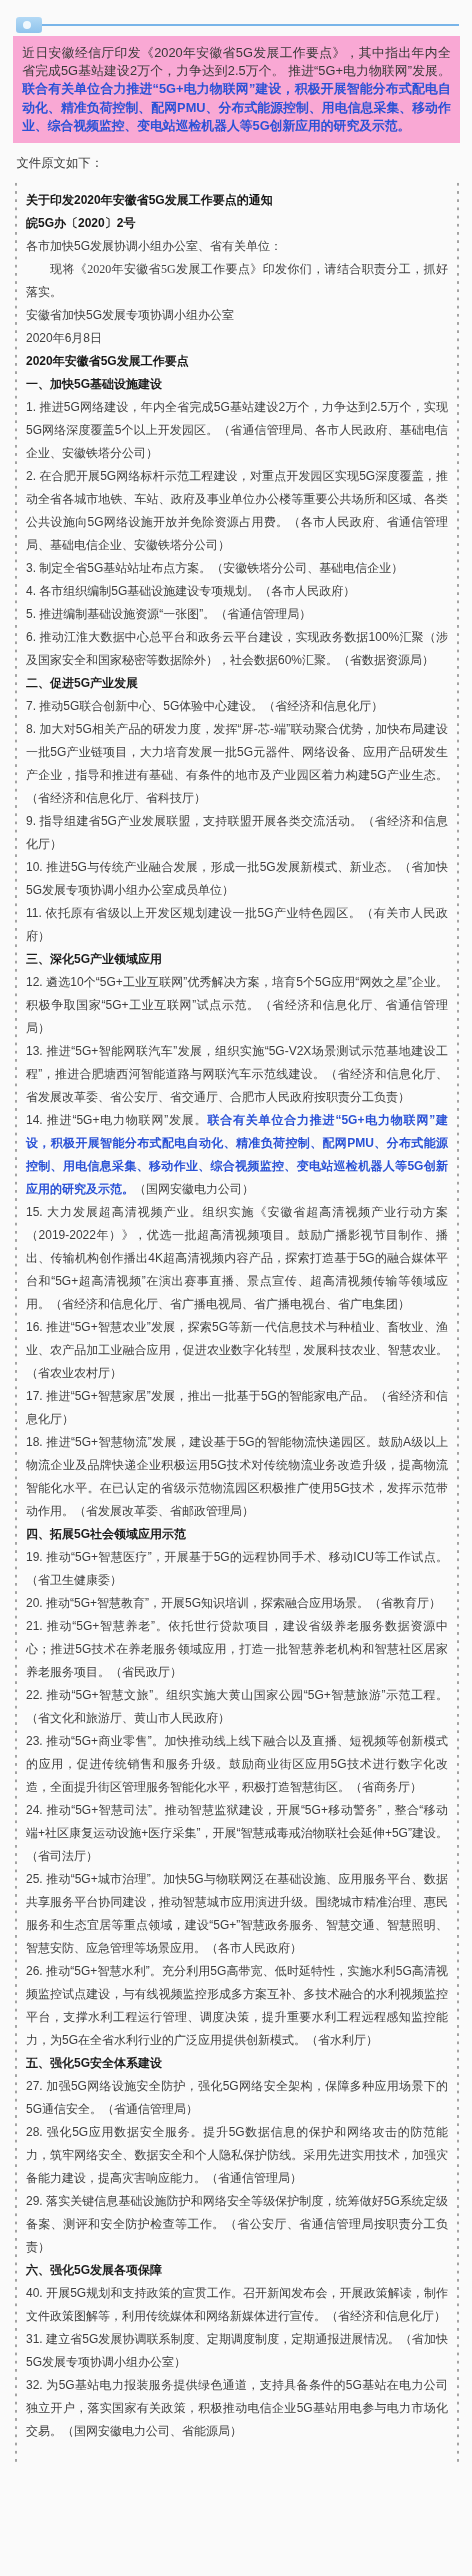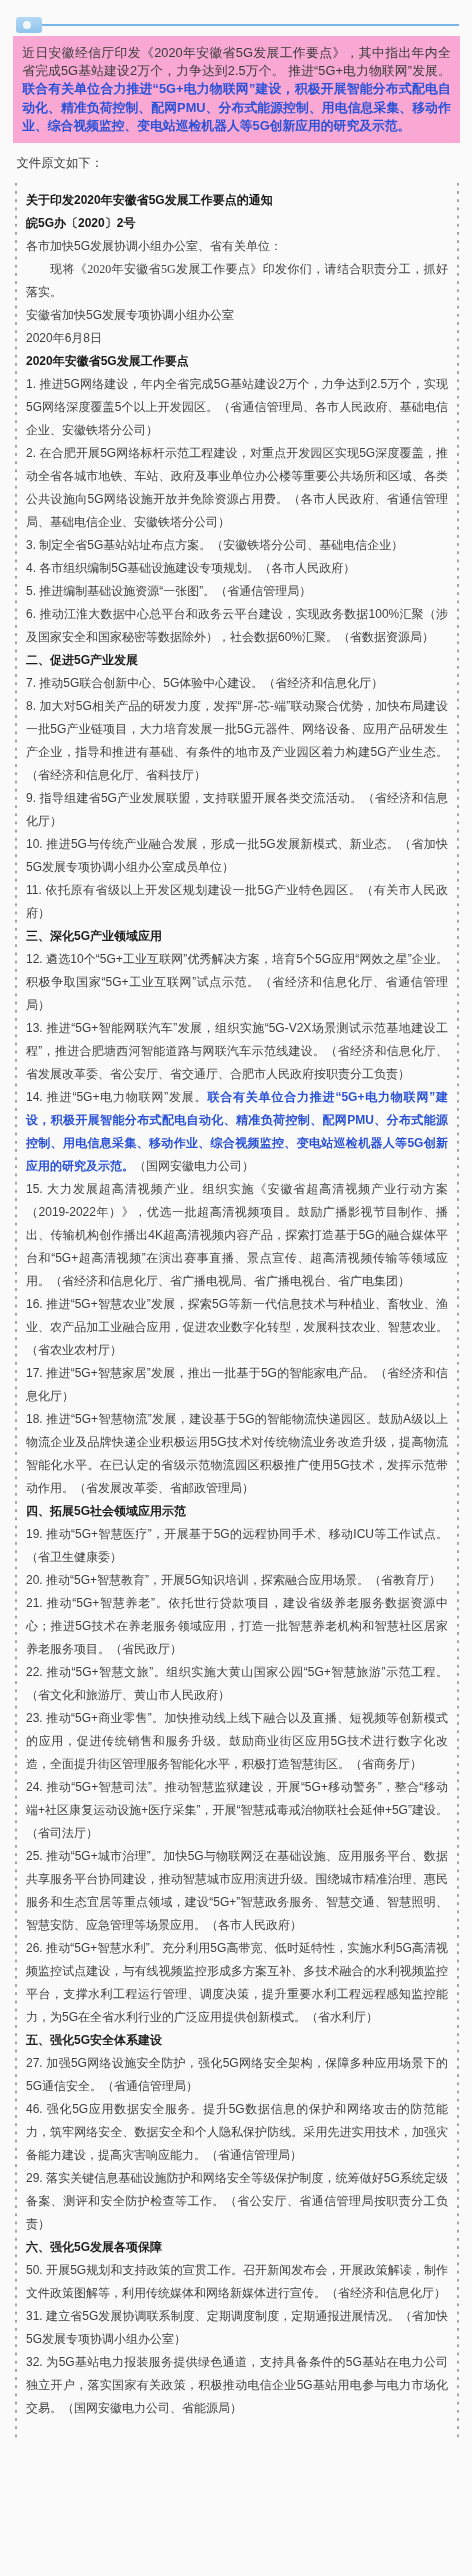--- a/index.html
+++ b/index.html
@@ -104,20 +104,21 @@
 
     <p class="notice-title">关于印发2020年安徽省5G发展工作要点的通知</p>
     <p class="notice-number">皖5G办〔2020〕2号</p>
     <p class="salutation">各市加快5G发展协调小组办公室、省有关单位：</p>
     <p class="notice-body">现将《2020年安徽省5G发展工作要点》印发你们，请结合职责分工，抓好落实。</p>
     <p class="align-right">安徽省加快5G发展专项协调小组办公室</p>
     <p class="align-right">2020年6月8日</p>
 
     <p class="doc-title">2020年安徽省5G发展工作要点</p>
 
+    <p class="sec-heading">一、加快5G基础设施建设</p>
     <p class="item">1. 推进5G网络建设，年内全省完成5G基站建设2万个，力争达到2.5万个，实现5G网络深度覆盖5个以上开发园区。（省通信管理局、各市人民政府、基础电信企业、安徽铁塔分公司）</p>
     <p class="item">2. 在合肥开展5G网络标杆示范工程建设，对重点开发园区实现5G深度覆盖，推动全省各城市地铁、车站、政府及事业单位办公楼等重要公共场所和区域、各类公共设施向5G网络设施开放并免除资源占用费。（各市人民政府、省通信管理局、基础电信企业、安徽铁塔分公司）</p>
     <p class="item">3. 制定全省5G基站站址布点方案。（安徽铁塔分公司、基础电信企业）</p>
     <p class="item">4. 各市组织编制5G基础设施建设专项规划。（各市人民政府）</p>
     <p class="item">5. 推进编制基础设施资源“一张图”。（省通信管理局）</p>
     <p class="item">6. 推动江淮大数据中心总平台和政务云平台建设，实现政务数据100%汇聚（涉及国家安全和国家秘密等数据除外），社会数据60%汇聚。（省数据资源局）</p>
 
     <p class="sec-heading">二、促进5G产业发展</p>
     <p class="item">7. 推动5G联合创新中心、5G体验中心建设。（省经济和信息化厅）</p>
     <p class="item">8. 加大对5G相关产品的研发力度，发挥“屏-芯-端”联动聚合优势，加快布局建设一批5G产业链项目，大力培育发展一批5G元器件、网络设备、应用产品研发生产企业，指导和推进有基础、有条件的地市及产业园区着力构建5G产业生态。（省经济和信息化厅、省科技厅）</p>
@@ -139,24 +140,24 @@
     <p class="item">20. 推动“5G+智慧教育”，开展5G知识培训，探索融合应用场景。（省教育厅）</p>
     <p class="item">21. 推动“5G+智慧养老”。依托世行贷款项目，建设省级养老服务数据资源中心；推进5G技术在养老服务领域应用，打造一批智慧养老机构和智慧社区居家养老服务项目。（省民政厅）</p>
     <p class="item">22. 推动“5G+智慧文旅”。组织实施大黄山国家公园“5G+智慧旅游”示范工程。（省文化和旅游厅、黄山市人民政府）</p>
     <p class="item">23. 推动“5G+商业零售”。加快推动线上线下融合以及直播、短视频等创新模式的应用，促进传统销售和服务升级。鼓励商业街区应用5G技术进行数字化改造，全面提升街区管理服务智能化水平，积极打造智慧街区。（省商务厅）</p>
     <p class="item">24. 推动“5G+智慧司法”。推动智慧监狱建设，开展“5G+移动警务”，整合“移动端+社区康复运动设施+医疗采集”，开展“智慧戒毒戒治物联社会延伸+5G”建设。（省司法厅）</p>
     <p class="item">25. 推动“5G+城市治理”。加快5G与物联网泛在基础设施、应用服务平台、数据共享服务平台协同建设，推动智慧城市应用演进升级。围绕城市精准治理、惠民服务和生态宜居等重点领域，建设“5G+”智慧政务服务、智慧交通、智慧照明、智慧安防、应急管理等场景应用。（各市人民政府）</p>
     <p class="item">26. 推动“5G+智慧水利”。充分利用5G高带宽、低时延特性，实施水利5G高清视频监控试点建设，与有线视频监控形成多方案互补、多技术融合的水利视频监控平台，支撑水利工程运行管理、调度决策，提升重要水利工程远程感知监控能力，为5G在全省水利行业的广泛应用提供创新模式。（省水利厅）</p>
 
     <p class="sec-heading">五、强化5G安全体系建设</p>
     <p class="item">27. 加强5G网络设施安全防护，强化5G网络安全架构，保障多种应用场景下的5G通信安全。（省通信管理局）</p>
-    <p class="item">46. 强化5G应用数据安全服务。提升5G数据信息的保护和网络攻击的防范能力，筑牢网络安全、数据安全和个人隐私保护防线。采用先进实用技术，加强灾备能力建设，提高灾害响应能力。（省通信管理局）</p>
+    <p class="item">28. 强化5G应用数据安全服务。提升5G数据信息的保护和网络攻击的防范能力，筑牢网络安全、数据安全和个人隐私保护防线。采用先进实用技术，加强灾备能力建设，提高灾害响应能力。（省通信管理局）</p>
     <p class="item">29. 落实关键信息基础设施防护和网络安全等级保护制度，统筹做好5G系统定级备案、测评和安全防护检查等工作。（省公安厅、省通信管理局按职责分工负责）</p>
 
     <p class="sec-heading">六、强化5G发展各项保障</p>
-    <p class="item">50. 开展5G规划和支持政策的宣贯工作。召开新闻发布会，开展政策解读，制作文件政策图解等，利用传统媒体和网络新媒体进行宣传。（省经济和信息化厅）</p>
+    <p class="item">40. 开展5G规划和支持政策的宣贯工作。召开新闻发布会，开展政策解读，制作文件政策图解等，利用传统媒体和网络新媒体进行宣传。（省经济和信息化厅）</p>
     <p class="item">31. 建立省5G发展协调联系制度、定期调度制度，定期通报进展情况。（省加快5G发展专项协调小组办公室）</p>
     <p class="item">32. 为5G基站电力报装服务提供绿色通道，支持具备条件的5G基站在电力公司独立开户，落实国家有关政策，积极推动电信企业5G基站用电参与电力市场化交易。（国网安徽电力公司、省能源局）</p>
 
   </div>
 
 </div>
 
 
 </body></html>

